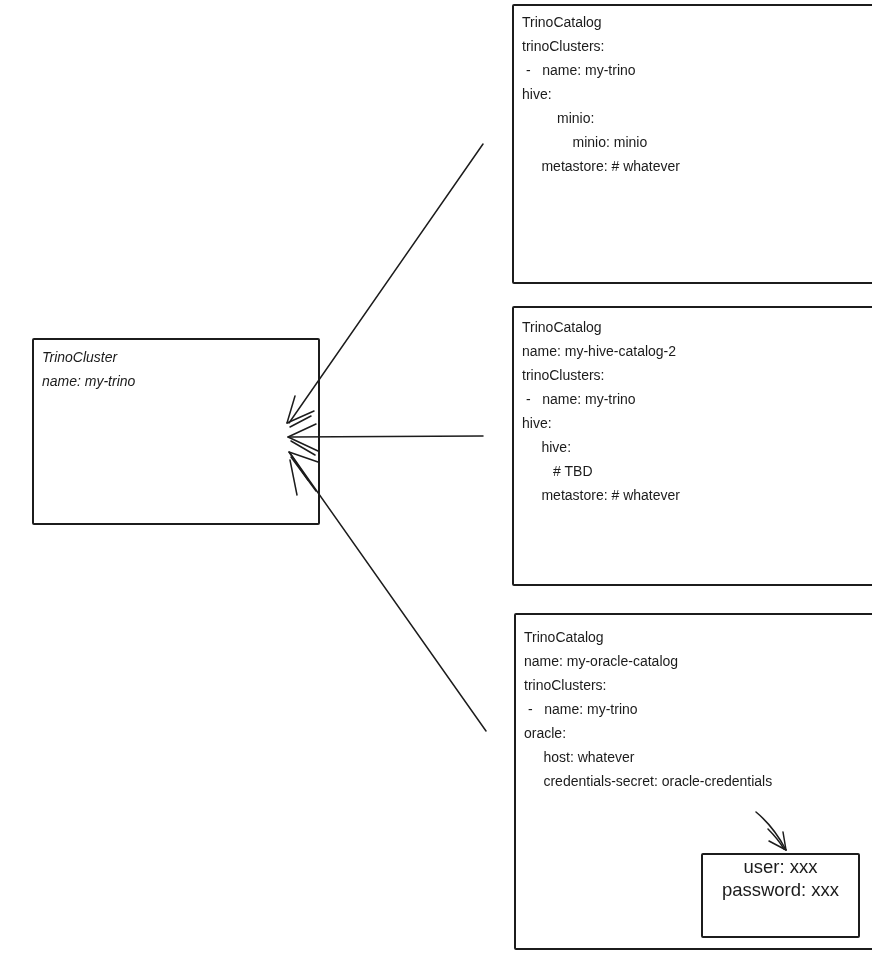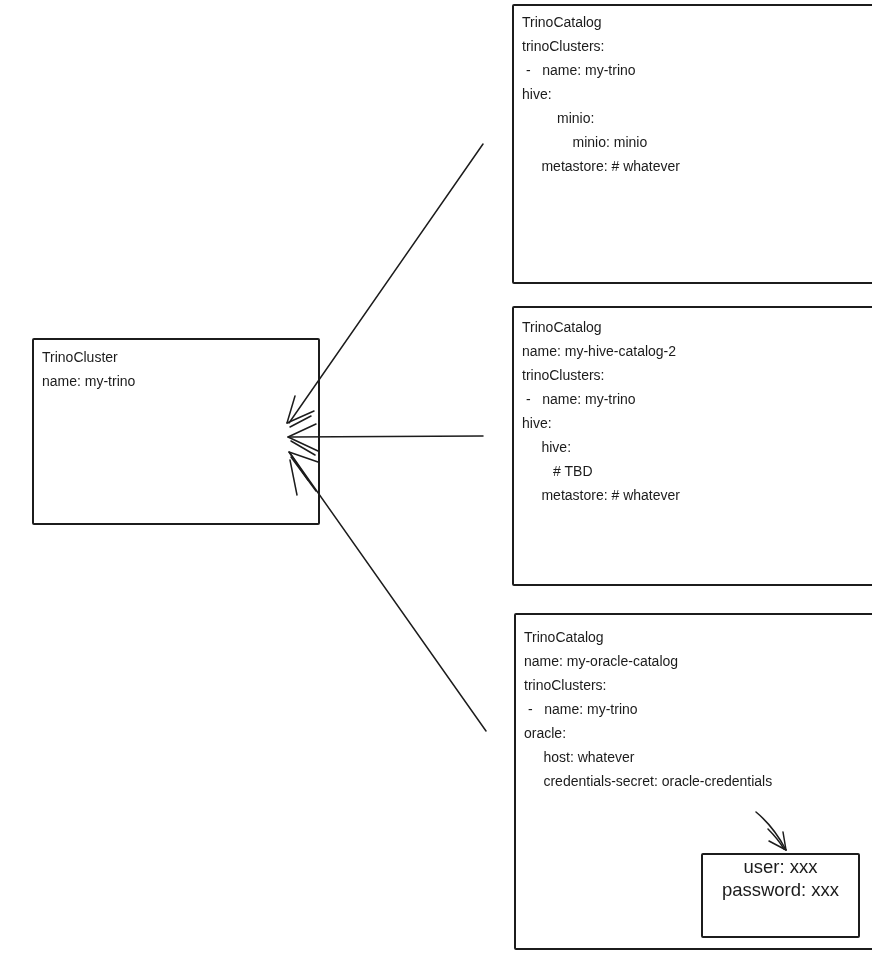--- a/index.html
+++ b/index.html
@@ -21,21 +21,21 @@
   }
   .yaml {
     font-size: 14px;
     line-height: 24px;
     margin-left: 29px;
   }
   .tline { white-space: pre; }
   #catalog1-box { left: 483px; top: 4px;   width: 383px; height: 280px; padding: 4px 8px; }
   #catalog2-box { left: 483px; top: 306px; width: 383px; height: 280px; padding: 7px 8px; }
   #catalog3-box { left: 485px; top: 613px; width: 382px; height: 337px; padding: 10px 8px; }
-  #cluster-box  { left: 3px;   top: 338px; width: 288px; height: 187px; padding: 5px 8px; }
+  #cluster-box  { left: 3px;   top: 338px; width: 288px; height: 187px; padding: 5px 8px; font-style: italic; }
   #secret-box   {
     left: 701px; top: 853px; width: 159px; height: 85px;
     display: flex; flex-direction: column; align-items: center; 
     font-size: 18.5px; line-height: 23px; text-align: center;
   }
   svg.overlay {
     position: absolute;
     left: 0; top: 0;
     width: 872px; height: 954px;
     pointer-events: none;

